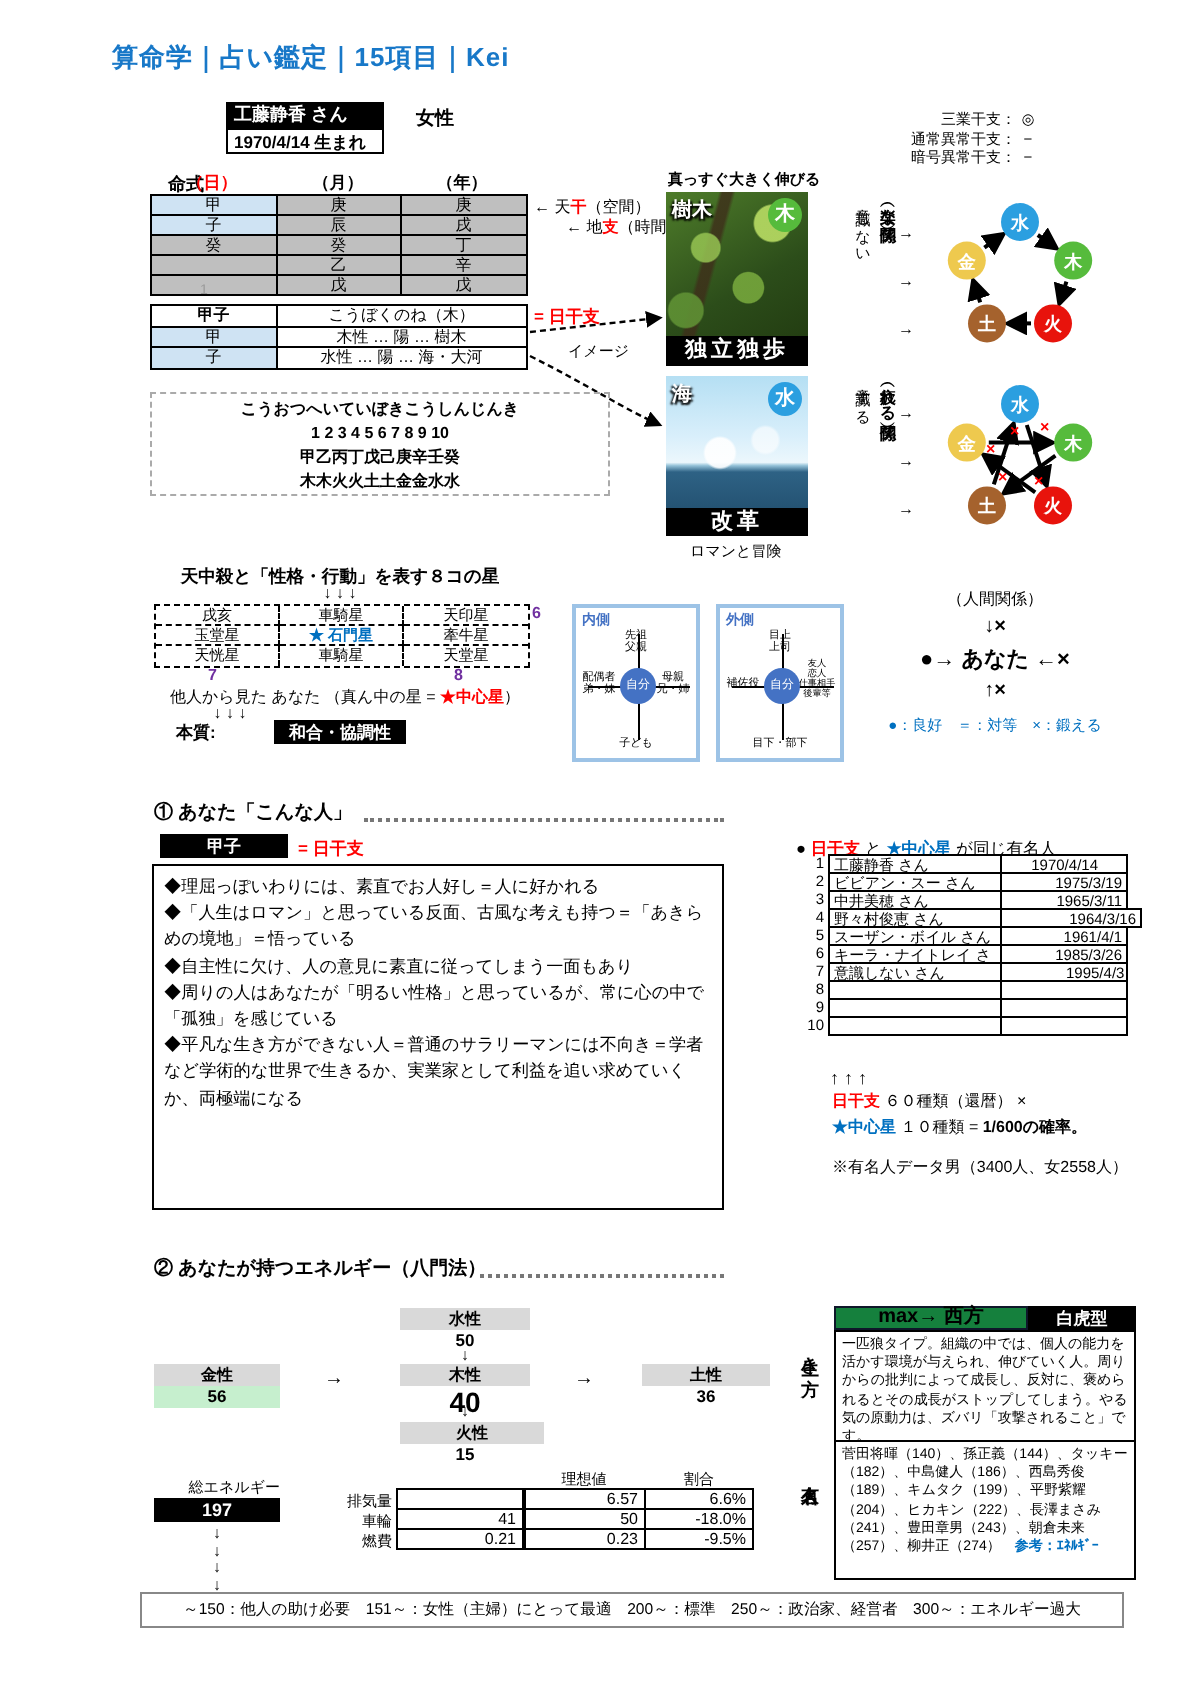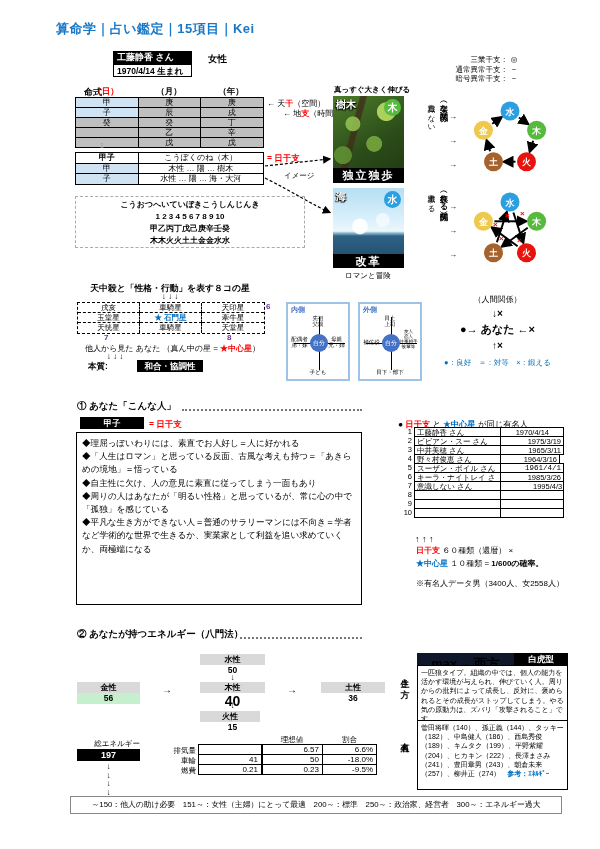--- a/index.html
+++ b/index.html
@@ -309,26 +309,26 @@
         <span class="fcell" style="position:relative;width:64px;margin-left:-1px;text-align:right;padding-right:2px;line-height:9px;">1975/3/19</span>
       </div>
     <div style="display:flex;height:10px;margin-top:-1px;">
         <span style="width:14px;text-align:right;padding-right:2px;font-size:7.5px;line-height:10px;">3</span>
         <span class="fcell" style="position:relative;width:87px;padding-left:2px;line-height:9px;">中井美穂 さん</span>
         <span class="fcell" style="position:relative;width:64px;margin-left:-1px;text-align:right;padding-right:2px;line-height:9px;">1965/3/11</span>
       </div>
     <div style="display:flex;height:10px;margin-top:-1px;">
         <span style="width:14px;text-align:right;padding-right:2px;font-size:7.5px;line-height:10px;">4</span>
         <span class="fcell" style="position:relative;width:87px;padding-left:2px;line-height:9px;">野々村俊恵 さん</span>
-        <span class="fcell" style="position:relative;width:60px;margin-left:-1px;text-align:right;padding-right:2px;line-height:9px;">1964/3/16</span>
+        <span class="fcell" style="position:relative;width:71px;margin-left:-1px;text-align:right;padding-right:2px;line-height:9px;">1964/3/16</span>
       </div>
     <div style="display:flex;height:10px;margin-top:-1px;">
         <span style="width:14px;text-align:right;padding-right:2px;font-size:7.5px;line-height:10px;">5</span>
         <span class="fcell" style="position:relative;width:87px;padding-left:2px;line-height:9px;">スーザン・ボイル さん</span>
-        <span class="fcell" style="position:relative;width:64px;margin-left:-1px;text-align:right;padding-right:2px;line-height:9px;font-family:Liberation Mono, monospace;">1961/4/1</span>
+        <span class="fcell" style="position:relative;width:64px;margin-left:-1px;text-align:right;padding-right:2px;line-height:9px;">1961/4/1</span>
       </div>
     <div style="display:flex;height:10px;margin-top:-1px;">
         <span style="width:14px;text-align:right;padding-right:2px;font-size:7.5px;line-height:10px;">6</span>
         <span class="fcell" style="position:relative;width:87px;padding-left:2px;line-height:9px;">キーラ・ナイトレイ さん</span>
         <span class="fcell" style="position:relative;width:64px;margin-left:-1px;text-align:right;padding-right:2px;line-height:9px;">1985/3/26</span>
       </div>
     <div style="display:flex;height:10px;margin-top:-1px;">
         <span style="width:14px;text-align:right;padding-right:2px;font-size:7.5px;line-height:10px;">7</span>
         <span class="fcell" style="position:relative;width:87px;padding-left:2px;line-height:9px;">意識しない さん</span>
         <span class="fcell" style="position:relative;width:64px;margin-left:-1px;text-align:right;padding-right:2px;line-height:9px;padding-left:32px;">1995/4/3</span>
@@ -359,21 +359,21 @@
 
   <div class="abs glabel" style="left:200px;top:654px;width:65px;height:11px;">水性</div>
   <div class="abs ctr b" style="left:200px;top:665px;width:65px;font-size:8.5px;">50</div>
   <div class="abs ctr" style="left:200px;top:673px;width:65px;font-size:8px;">↓</div>
   <div class="abs glabel" style="left:77px;top:682px;width:63px;height:11px;">金性</div>
   <div class="abs ctr b" style="left:77px;top:693px;width:63px;height:11px;background:#c6efce;font-size:8.5px;line-height:11px;">56</div>
   <div class="abs b" style="left:162px;top:684px;font-size:10px;">→</div>
   <div class="abs glabel" style="left:200px;top:682px;width:65px;height:11px;">木性</div>
   <div class="abs ctr b" style="left:200px;top:693px;width:65px;font-size:14px;">40</div>
   <div class="abs ctr" style="left:200px;top:701px;width:65px;font-size:8px;">↓</div>
-  <div class="abs glabel" style="left:200px;top:711px;width:60px;height:11px;">火性</div>
+  <div class="abs glabel" style="left:200px;top:711px;width:72px;height:11px;">火性</div>
   <div class="abs ctr b" style="left:200px;top:722px;width:65px;font-size:8.5px;">15</div>
   <div class="abs b" style="left:287px;top:684px;font-size:10px;">→</div>
   <div class="abs glabel" style="left:321px;top:682px;width:64px;height:11px;">土性</div>
   <div class="abs ctr b" style="left:321px;top:693px;width:64px;font-size:8.5px;">36</div>
 
   <div class="abs ctr" style="left:77px;top:739px;width:63px;font-size:7.5px;text-align:right;">総エネルギー</div>
   <div class="abs blackbox ctr" style="left:77px;top:749px;width:63px;height:12px;font-size:9px;line-height:12px;">197</div>
   <div class="abs ctr pre" style="left:77px;top:763px;width:63px;font-size:8px;line-height:8.5px;">↓
 ↓
 ↓
@@ -392,21 +392,21 @@
   <div class="abs" style="left:160px;top:766px;width:36px;text-align:right;font-size:7.5px;">燃費</div>
   <div class="ecell" style="left:198px;top:764px;width:64px;height:11px;">0.21</div>
   <div class="ecell" style="left:262px;top:764px;width:61px;height:11px;">0.23</div>
   <div class="ecell" style="left:322px;top:764px;width:55px;height:11px;">-9.5%</div>
 
   <div class="abs ctr" style="left:70px;top:796px;width:492px;height:18px;border:1px solid #888;font-size:7.8px;line-height:16px;white-space:nowrap;overflow:hidden;">～150：他人の助け必要　151～：女性（主婦）にとって最適　200～：標準　250～：政治家、経営者　300～：エネルギー過大</div>
 
   <div class="abs vtext b" style="left:398px;top:672px;font-size:9px;">生き方</div>
   <div class="abs vtext b" style="left:398px;top:736px;font-size:9px;">有名人</div>
   <div class="abs" style="left:417px;top:653px;width:151px;height:12px;display:flex;">
-    <span class="b ctr" style="width:97px;border:6px solid #0f172a;font-size:13px;line-height:10px;background:#a21caf;">max→ 西方</span>
+    <span class="b ctr" style="width:97px;border:1px solid #0f172a;font-size:10px;line-height:10px;background:#15803d;">max→ 西方</span>
     <span class="blackbox ctr" style="width:54px;font-size:8.5px;line-height:12px;">白虎型</span>
   </div>
   <div class="abs typebox" style="left:417px;top:665px;width:151px;height:56px;">一匹狼タイプ。組織の中では、個人の能力を活かす環境が与えられ、伸びていく人。周りからの批判によって成長し、反対に、褒められるとその成長がストップしてしまう。やる気の原動力は、ズバリ「攻撃されること」です。</div>
   <div class="abs typebox" style="left:417px;top:720px;width:151px;height:70px;">
     <span>菅田将暉（140）、孫正義（144）、タッキー（182）、中島健人（186）、西島秀俊（189）、キムタク（199）、平野紫耀（204）、ヒカキン（222）、長澤まさみ（241）、豊田章男（243）、朝倉未来（257）、柳井正（274）　</span><span class="blue b">参考：ｴﾈﾙｷﾞｰ</span>
   </div>
 
 </div>
 
 </body></html>

